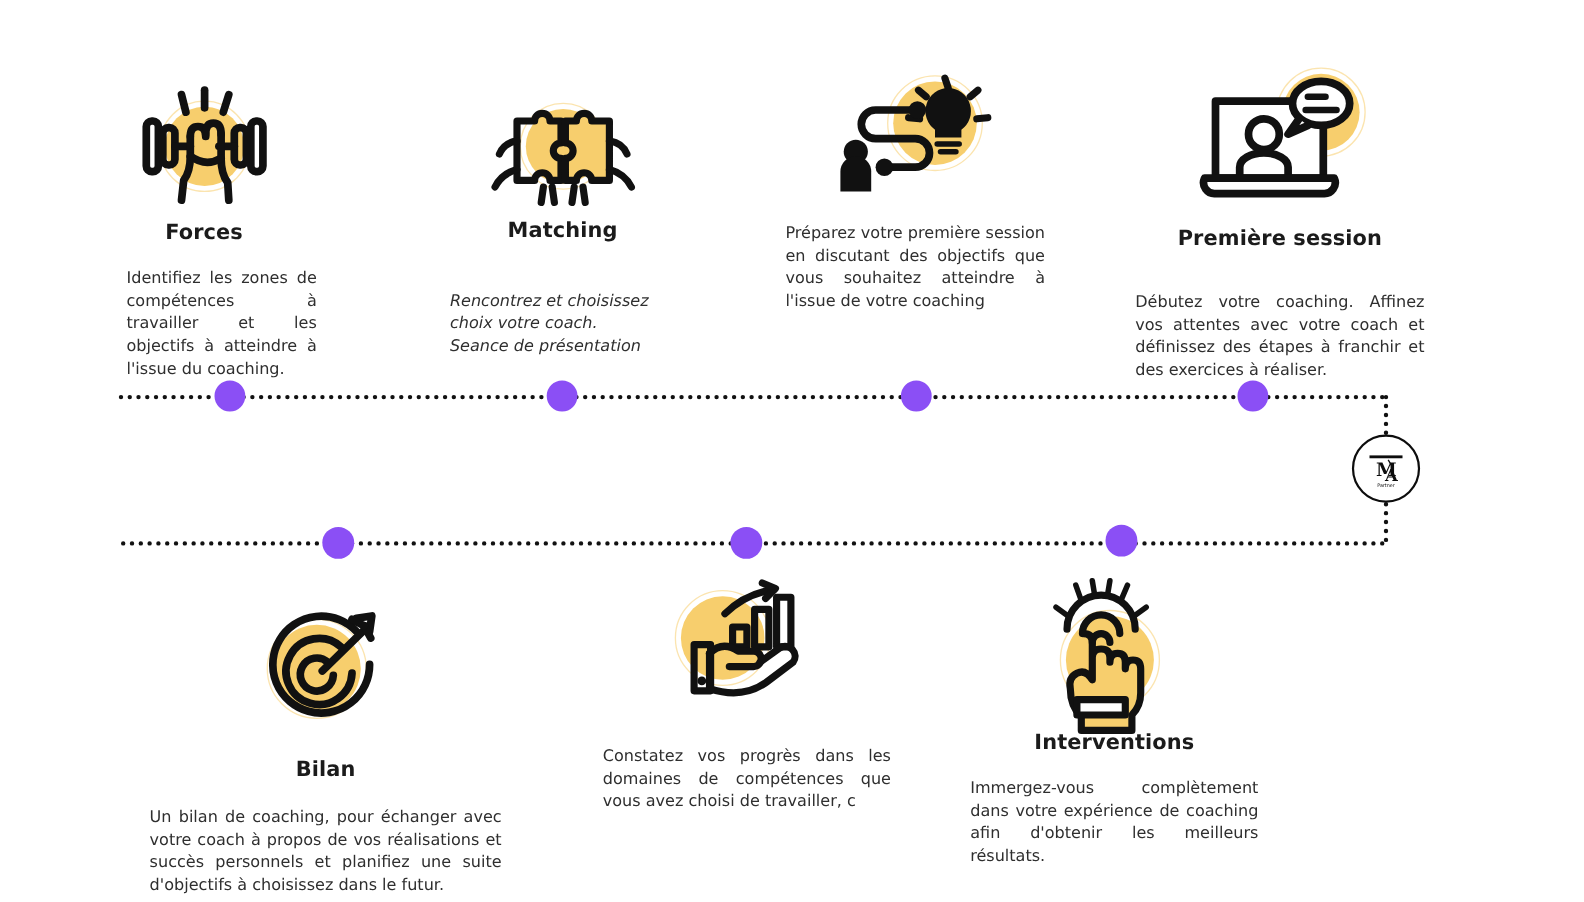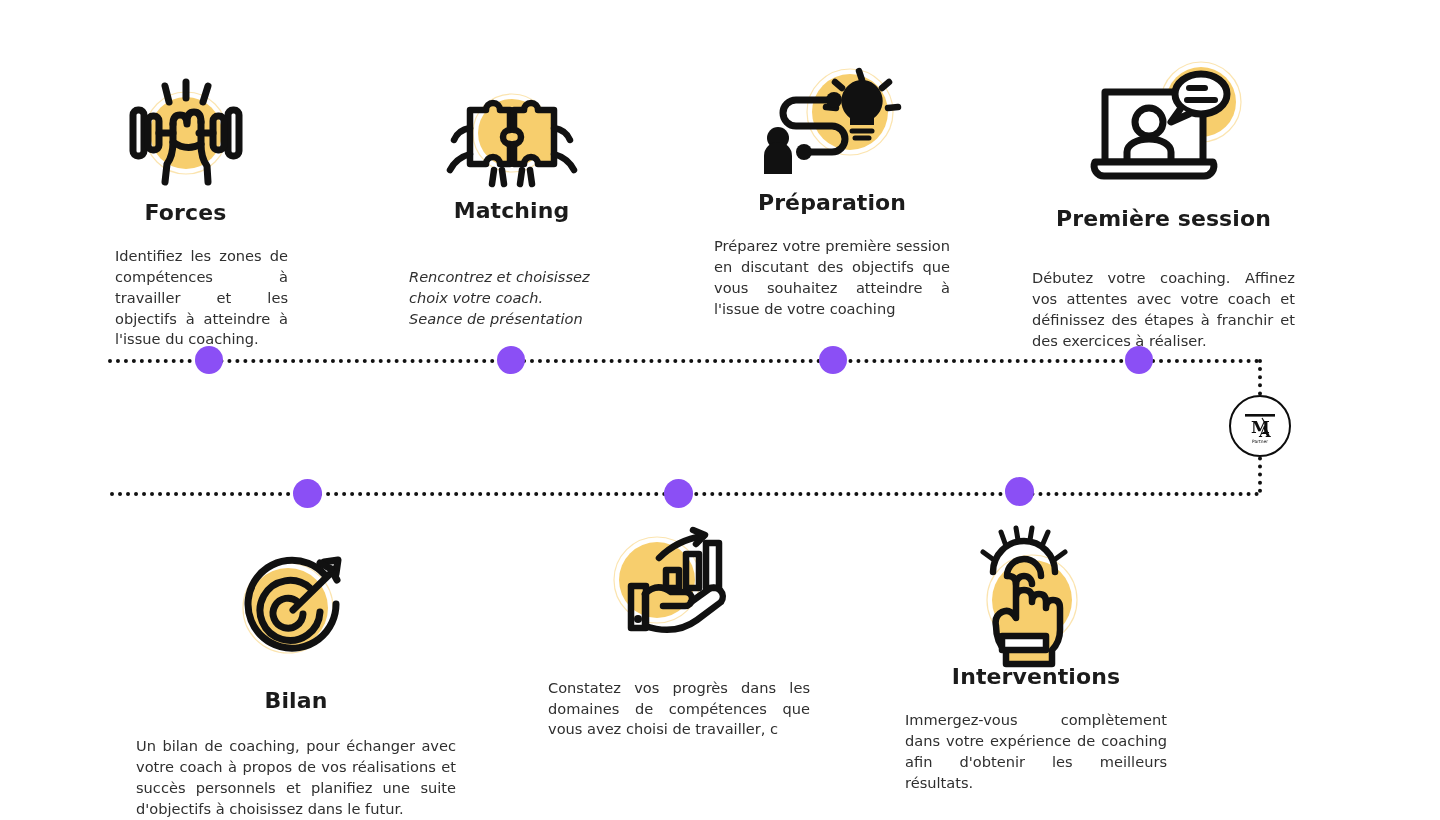--- a/index.html
+++ b/index.html
@@ -33,21 +33,21 @@
     display: block;
   }
   .step-icon svg {
     display: block;
     margin: 0 auto;
     overflow: visible;
   }
   .step-title {
     text-align: center;
     font-weight: bold;
-    font-size: 22px;
+    font-size: 19px;
     color: #1b1b1b;
     letter-spacing: .1px;
     line-height: 1.2;
   }
   .step-body {
     text-align: justify;
     text-align-last: left;
     font-size: 14.6px;
     line-height: 1.42;
     color: #2f2f2f;
@@ -167,21 +167,20 @@
         </g>
         <g fill="none" stroke="#111" stroke-width="7" stroke-linecap="round" stroke-linejoin="round">
           <path d="M68 30 H34 a13 13 0 0 0 0 26 h36 a13 13 0 0 1 0 26 H44"></path>
         </g>
         <circle cx="72" cy="30" r="8" fill="#111"></circle>
         <circle cx="42" cy="82" r="8" fill="#111"></circle>
         <circle cx="16" cy="68" r="11" fill="#111"></circle>
         <path d="M2 86 a14 14 0 0 1 28 0 v18 h-28 z" fill="#111"></path>
       </svg>
     </div>
-    <div class="step-title" style="margin-top:8px;">Préparation</div>
     <div class="step-body" style="margin-top:20px;">Préparez votre première session en discutant des objectifs que vous souhaitez atteindre à l'issue de votre coaching</div>
   </div>
 
   <div class="step" style="left:1032px; top:70px; width:263px;">
     <div class="step-icon" style="height:120px;">
       <svg width="150" height="120" viewBox="0 0 150 120">
         <circle cx="112" cy="32" r="35" fill="#f7ce6d"></circle>
         <circle cx="112" cy="32" r="40" fill="none" stroke="#f7ce6d" stroke-width="1.2" opacity=".55"></circle>
         <g fill="#fff" stroke="#111" stroke-width="7" stroke-linecap="round" stroke-linejoin="round">
           <path d="M16 22 h98 v70 h-98 z"></path>
@@ -269,21 +268,21 @@
           <path d="M36 66 v32"></path>
           <path d="M36 98 q30 10 52 -6 l24 -18 a9 9 0 0 0 -12 -13 l-18 13"></path>
           <rect x="22" y="58" width="15" height="42"></rect>
         </g>
         <circle cx="29" cy="91" r="4" fill="#111"></circle>
       </svg>
     </div>
     <div class="step-body" style="margin-top:38px;">Constatez vos progrès dans les domaines de compétences que vous avez choisi de travailler, c</div>
   </div>
 
-  <div class="step" style="left:905px; top:528px; width:262px;">
+  <div class="step" style="left:882px; top:528px; width:262px;">
     <div class="step-icon" style="height:122px;">
       <svg width="120" height="122" viewBox="0 0 120 122">
         <circle cx="56" cy="72" r="40" fill="#f7ce6d"></circle>
         <circle cx="56" cy="72" r="45" fill="none" stroke="#f7ce6d" stroke-width="1.2" opacity=".55"></circle>
         <g fill="none" stroke="#111" stroke-width="5" stroke-linecap="round">
           <path d="M30 18 L25 4"></path>
             <path d="M42 12 L40 0"></path>
             <path d="M54 12 L56 0"></path>
             <path d="M66 18 L72 4"></path>
           <path d="M18 32 L7 24"></path>

